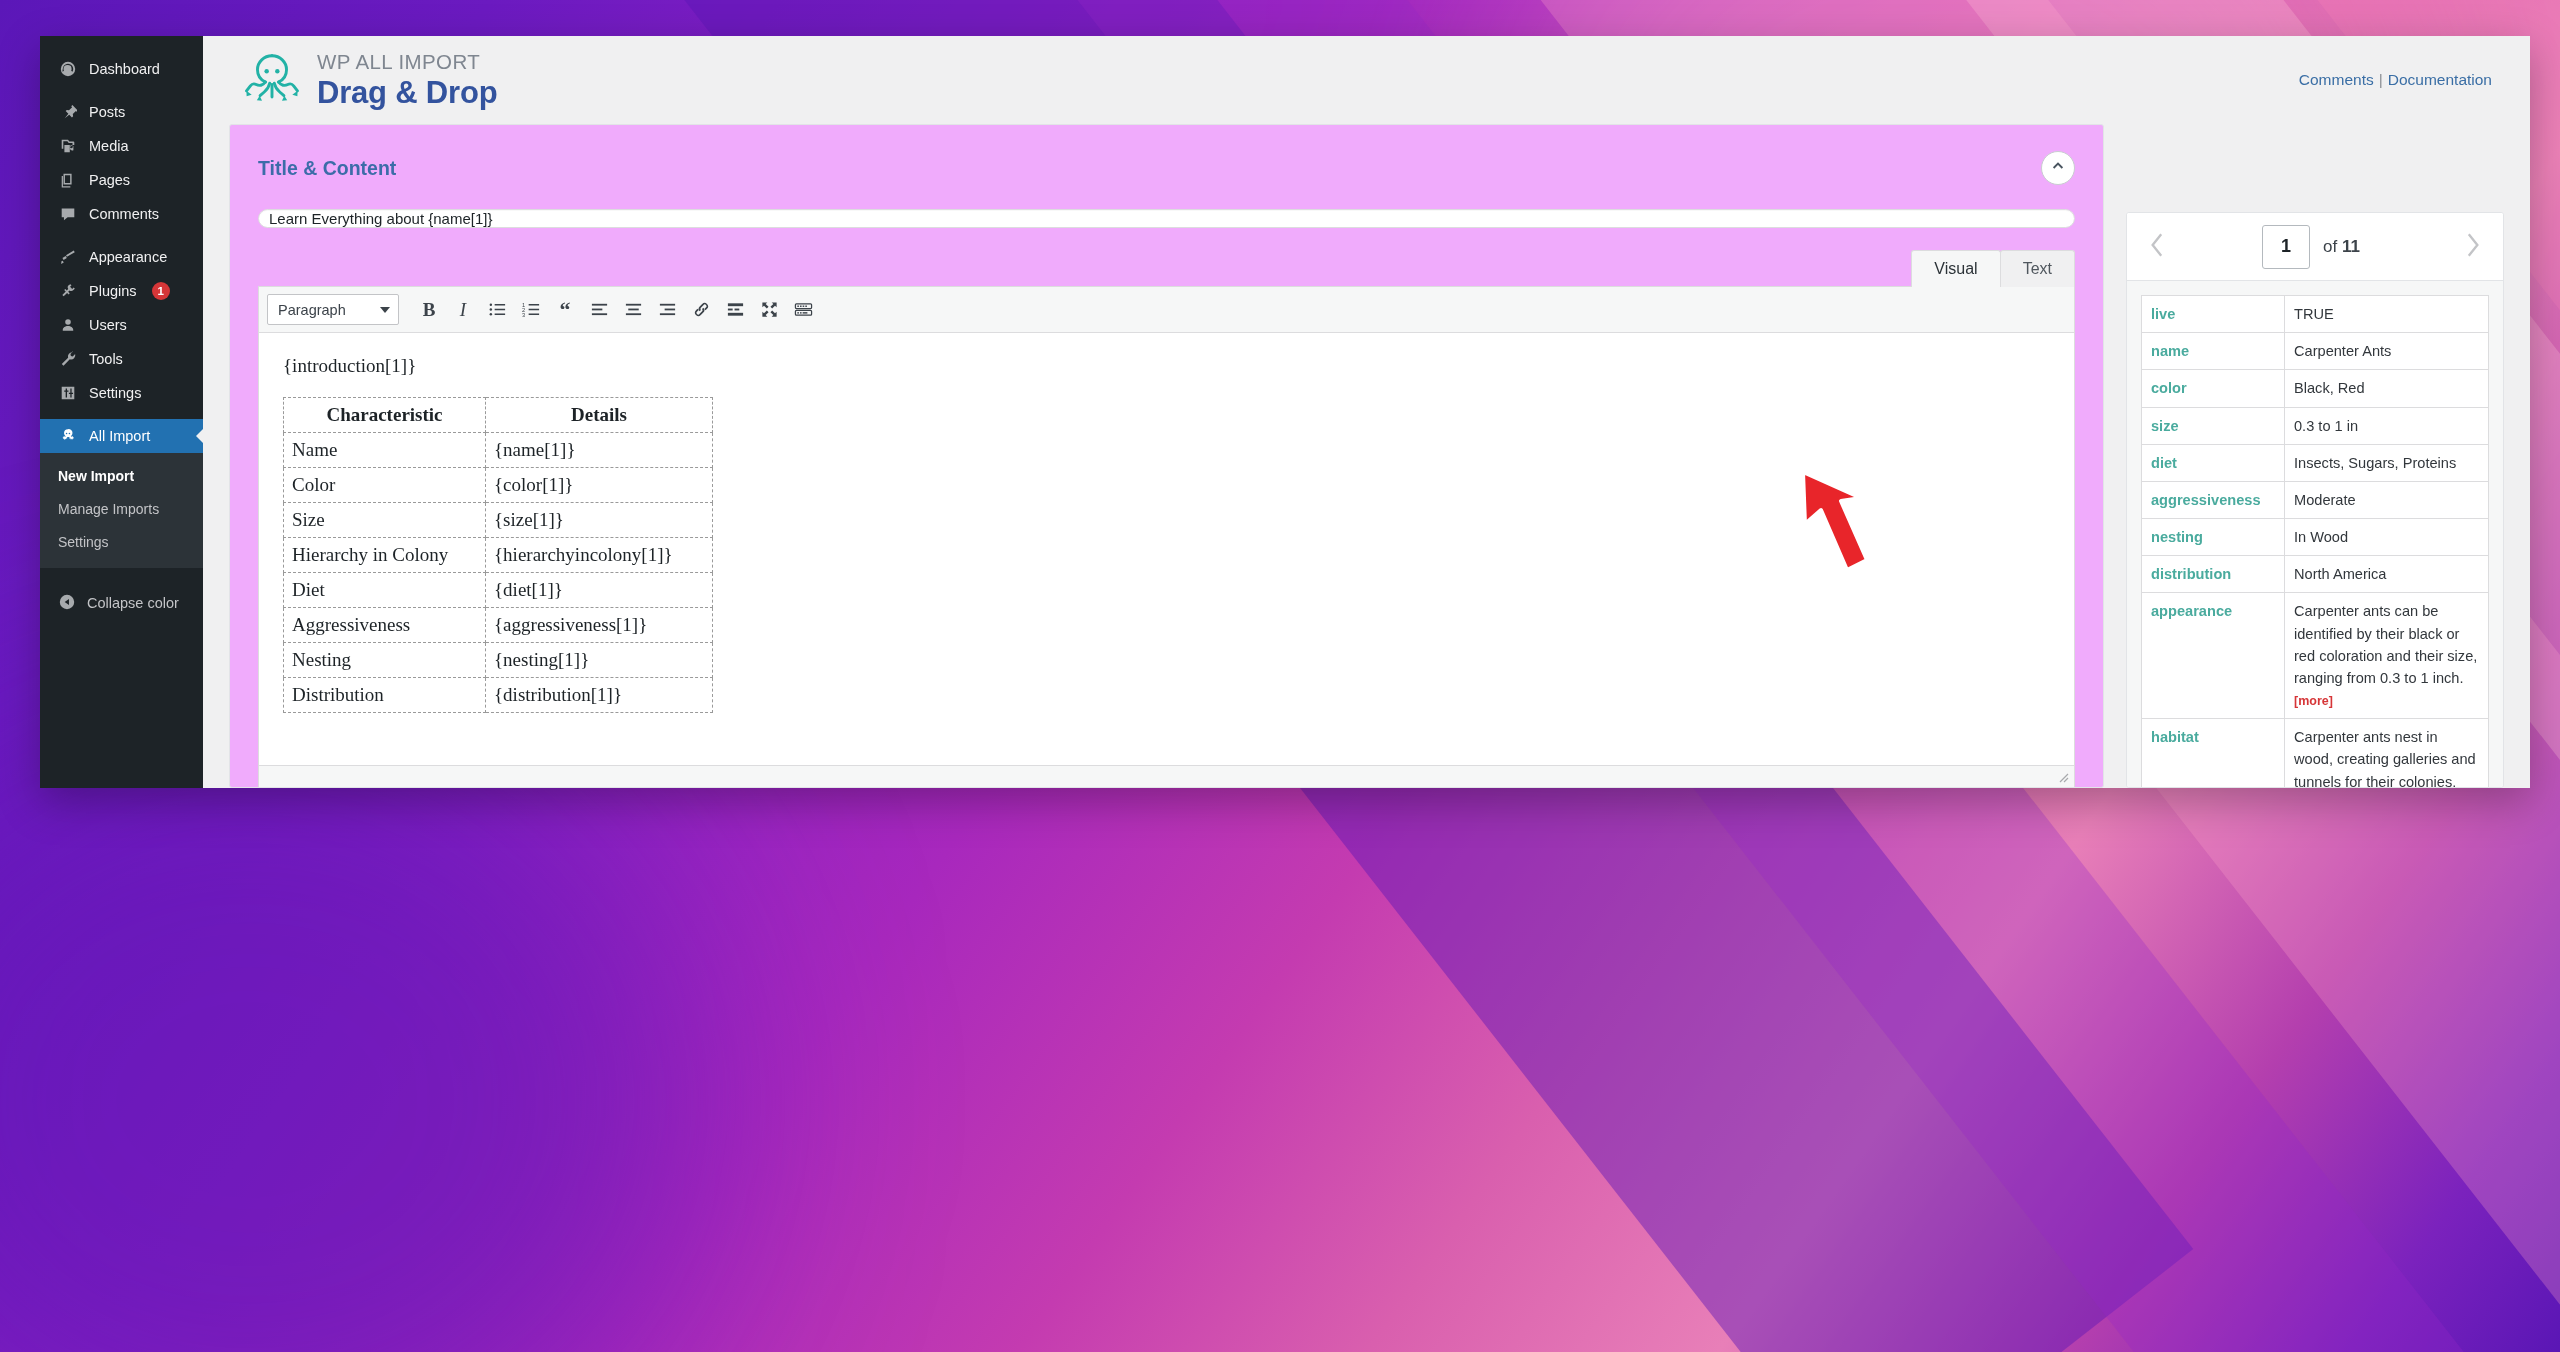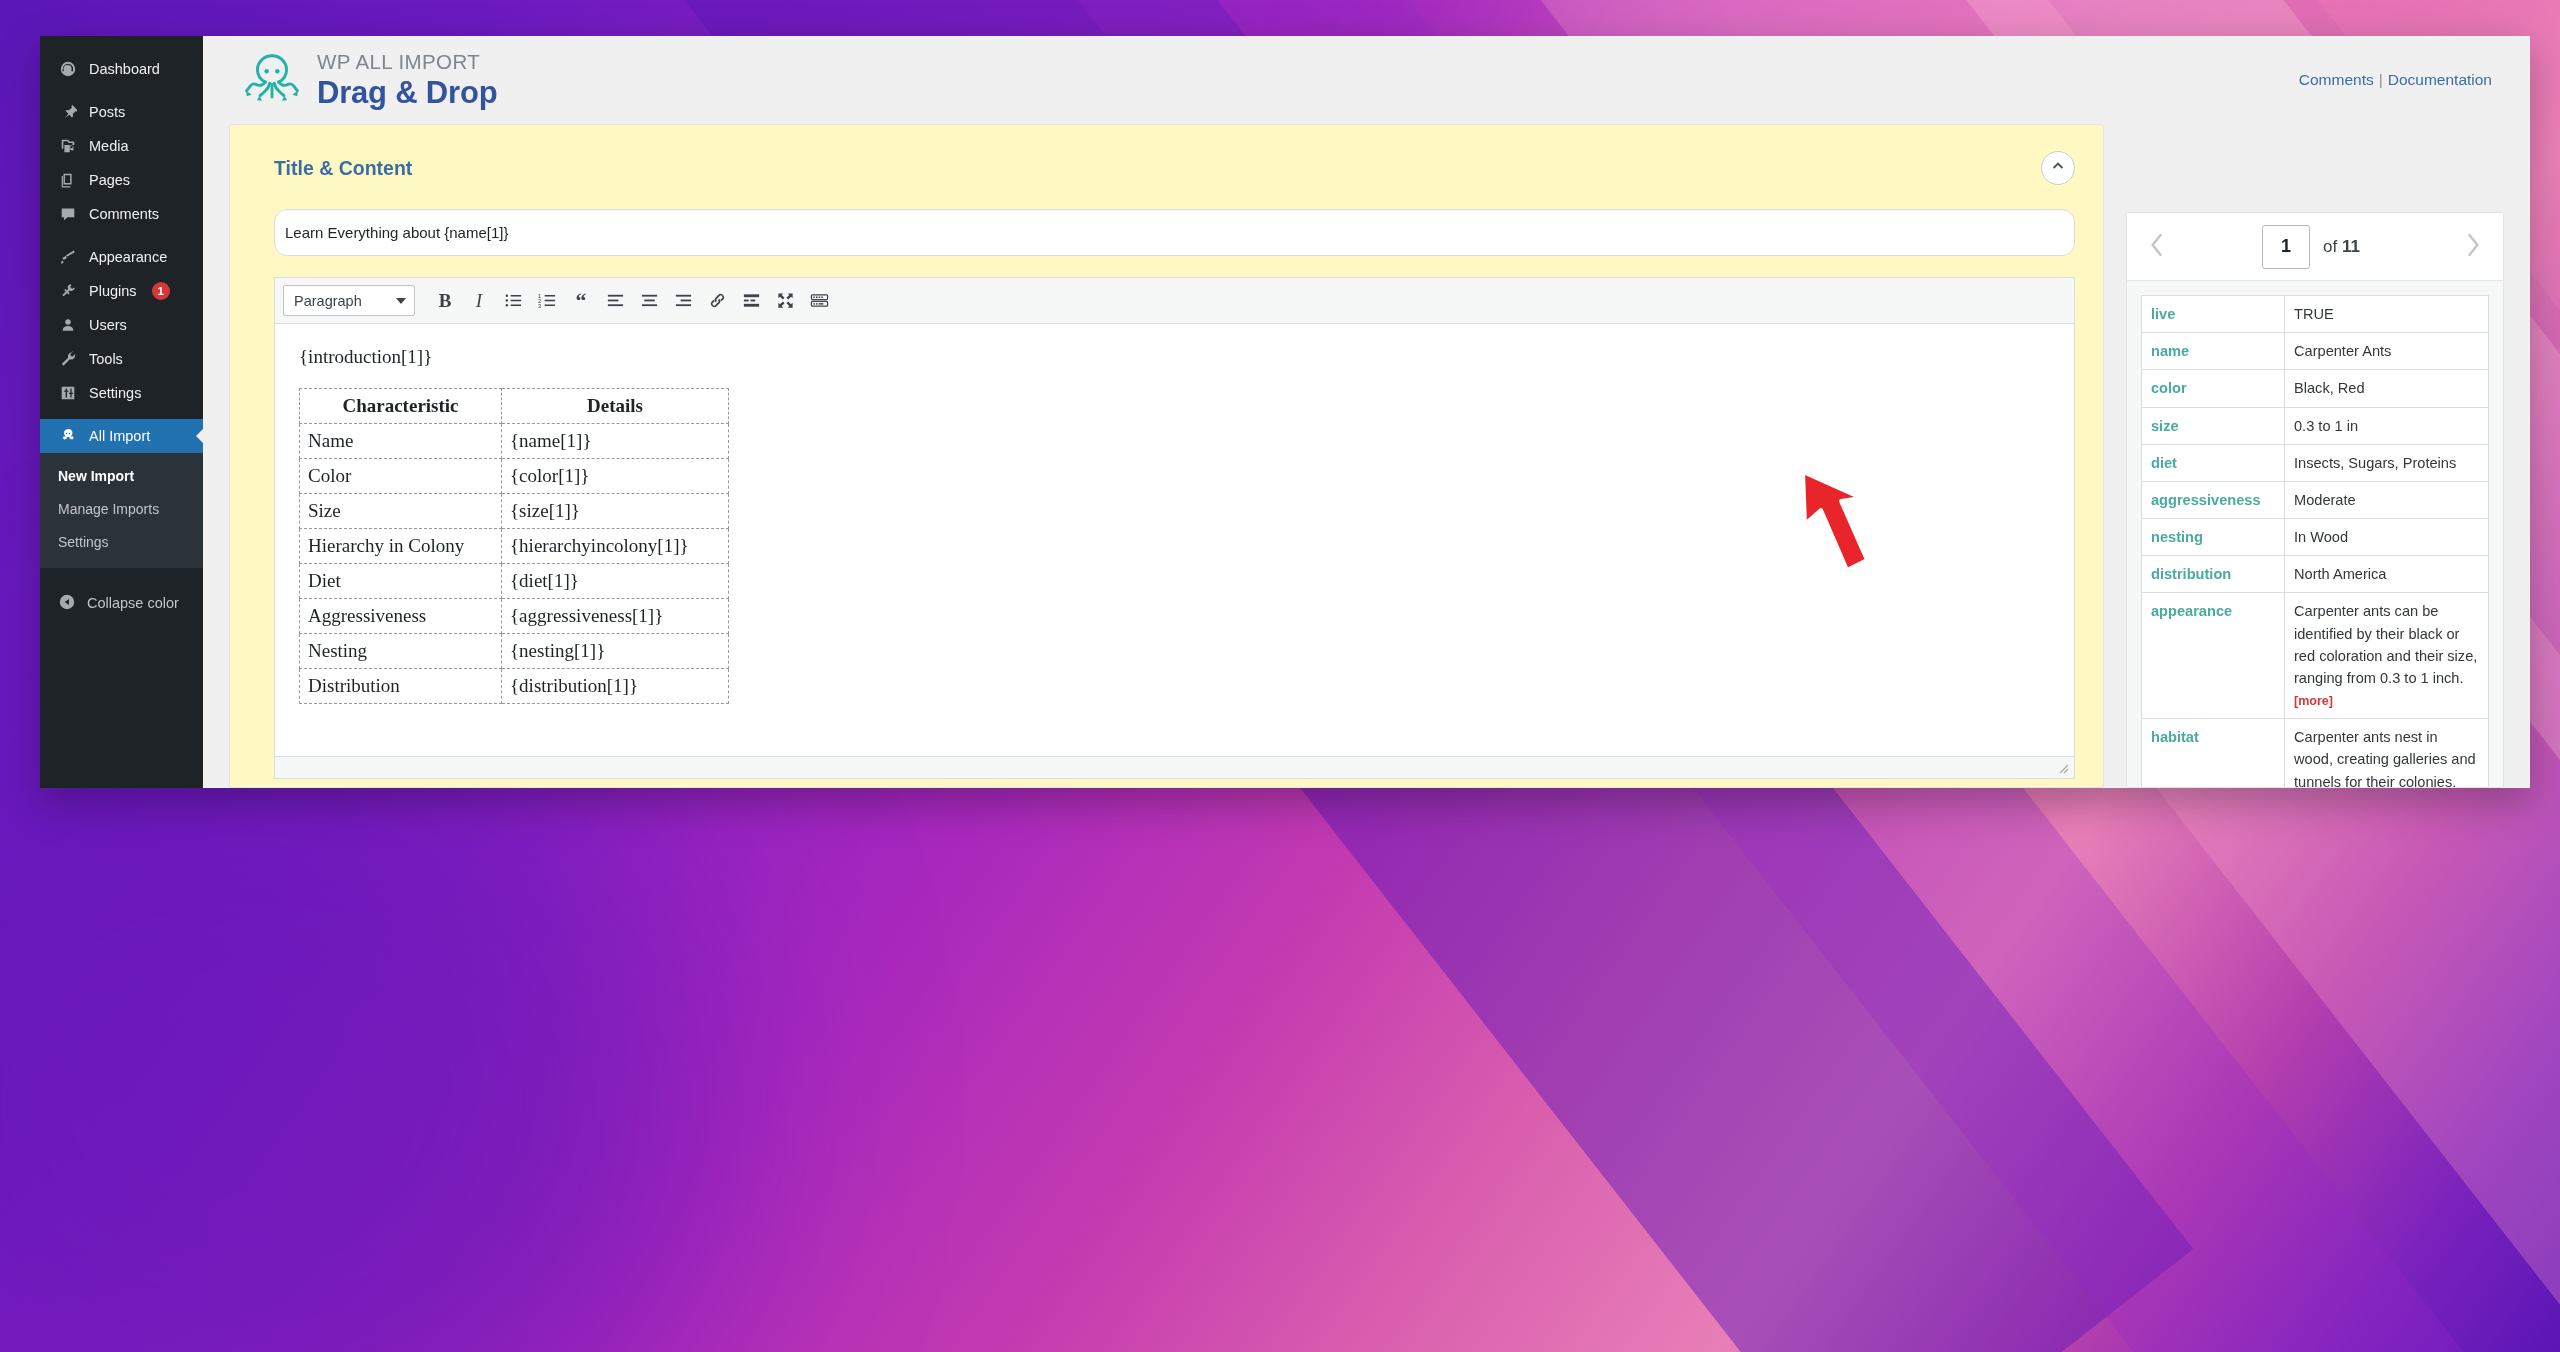--- a/index.html
+++ b/index.html
@@ -160,28 +160,27 @@
     flex: 1;
     display: flex;
     gap: 22px;
     padding: 0 26px 0 26px;
     min-height: 0;
   }
 
   
   #editor-card {
     flex: 1;
-    background: #fef9c3;
+    background: #f0abfc;
     border: 1px solid #e2e4e7;
     border-radius: 3px;
     display: flex;
     flex-direction: column;
     min-width: 0;
     overflow: hidden;
-    padding-left: 16px;
   }
   #section-head {
     display: flex; align-items: center; justify-content: space-between;
     padding: 26px 28px 8px 28px;
   }
   #section-title {
     color: #3c6ca8; font-size: 19.5px; font-weight: 700;
   }
   .circle-btn {
     width: 34px; height: 34px; border-radius: 50%;
@@ -561,20 +560,24 @@
             </span>
           </div>
         </div>
 
         <div id="title-field">
           <span>Learn Everything about {name[1]}</span>
         </div>
 
         <div id="editor-wrap">
 
+          <div id="editor-tabs">
+            <div class="etab active">Visual</div>
+            <div class="etab">Text</div>
+          </div>
 
           <div id="editor-box">
 
             <div id="mce-toolbar">
               <div id="para-select">
                 <span>Paragraph</span>
                 <span class="caret"></span>
               </div>
 
               <div class="tbtn glyph">B</div>

